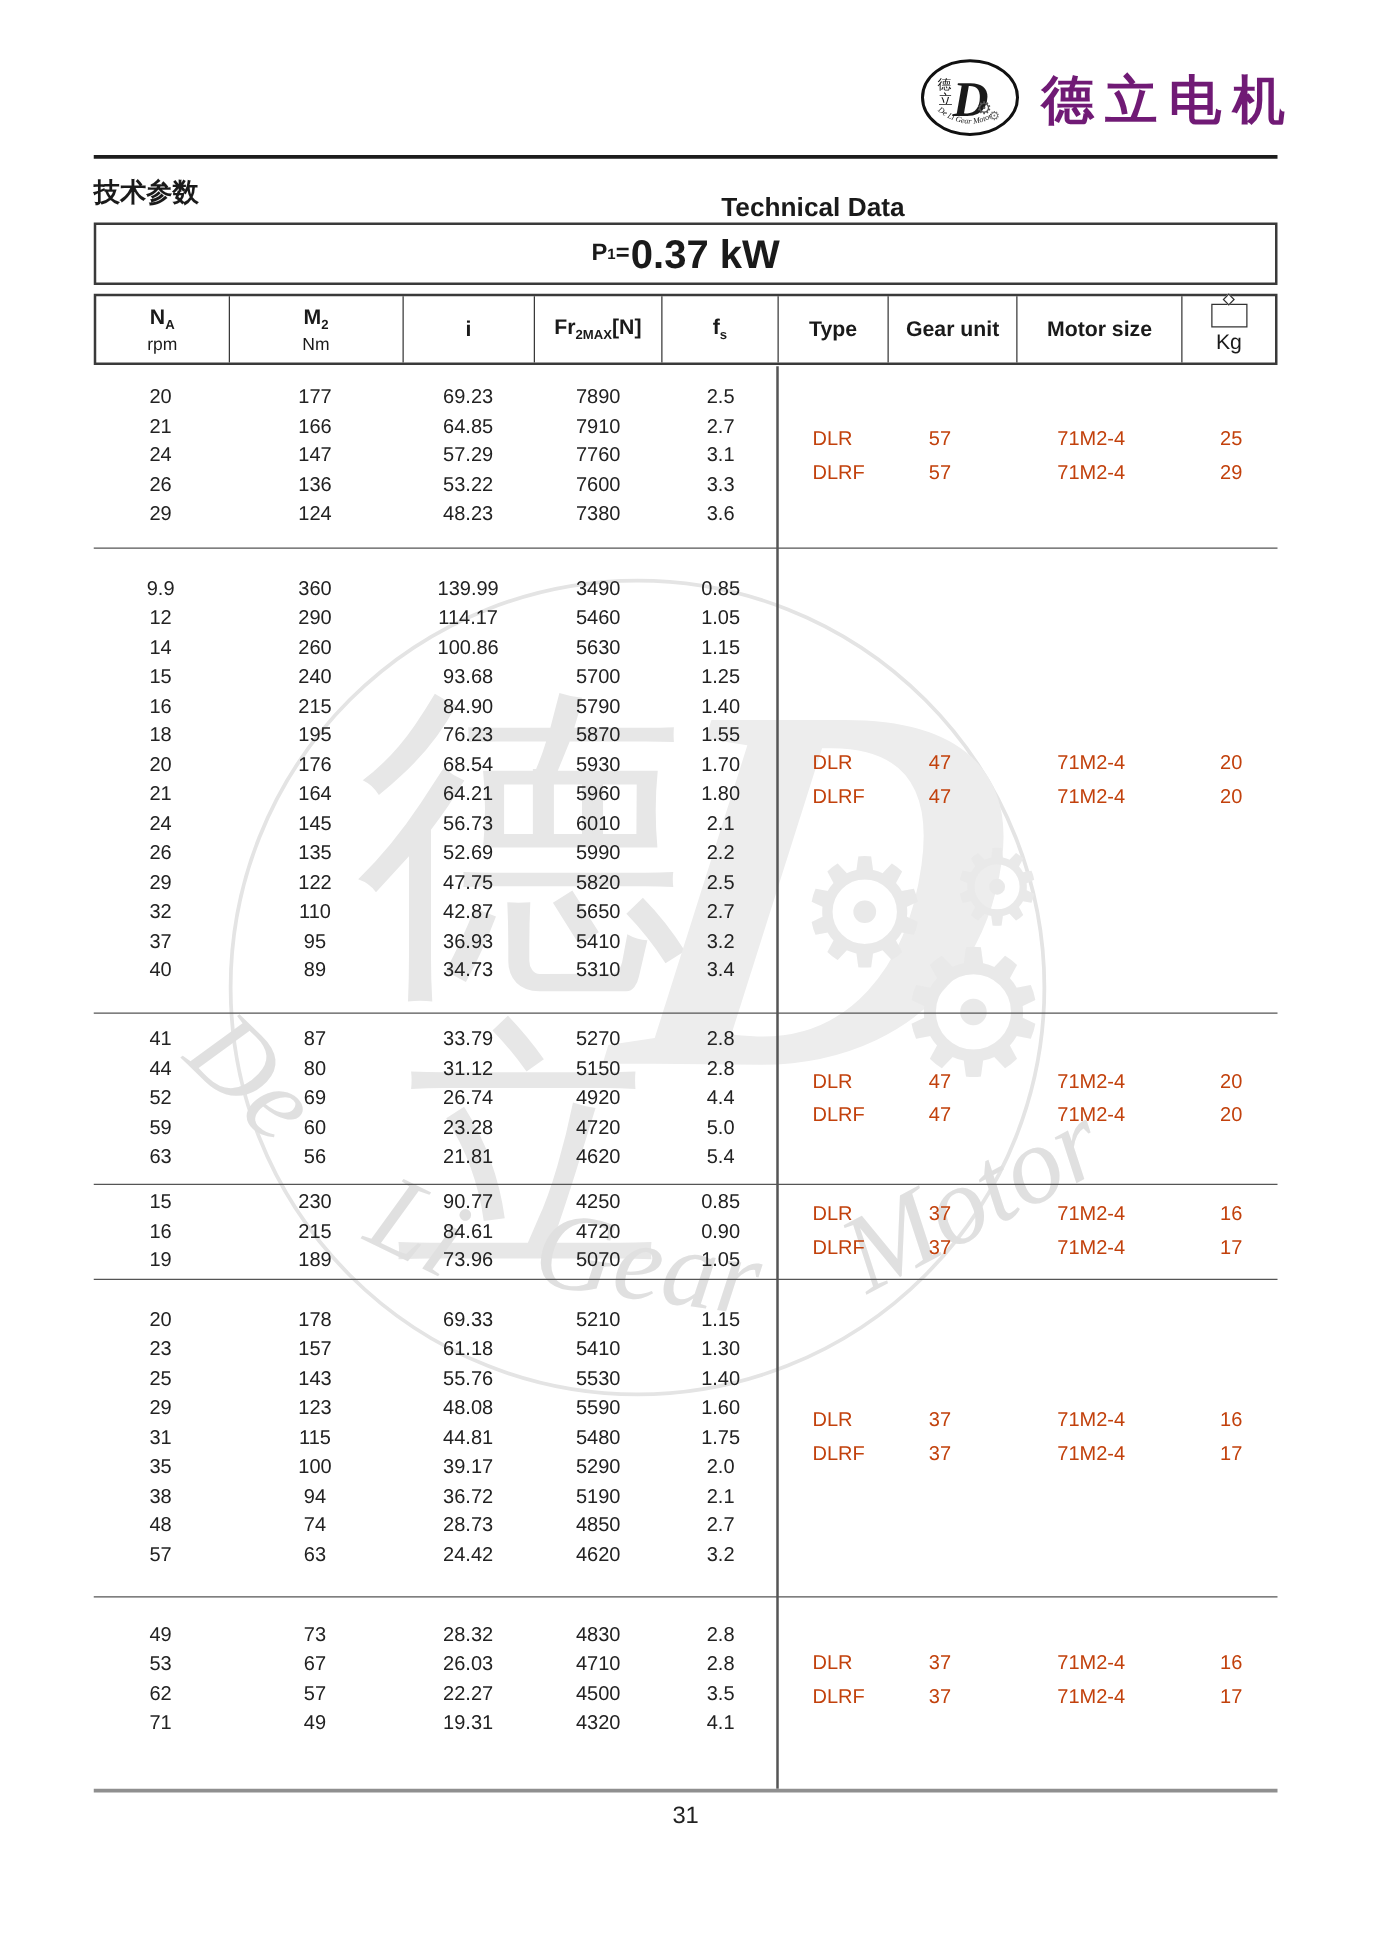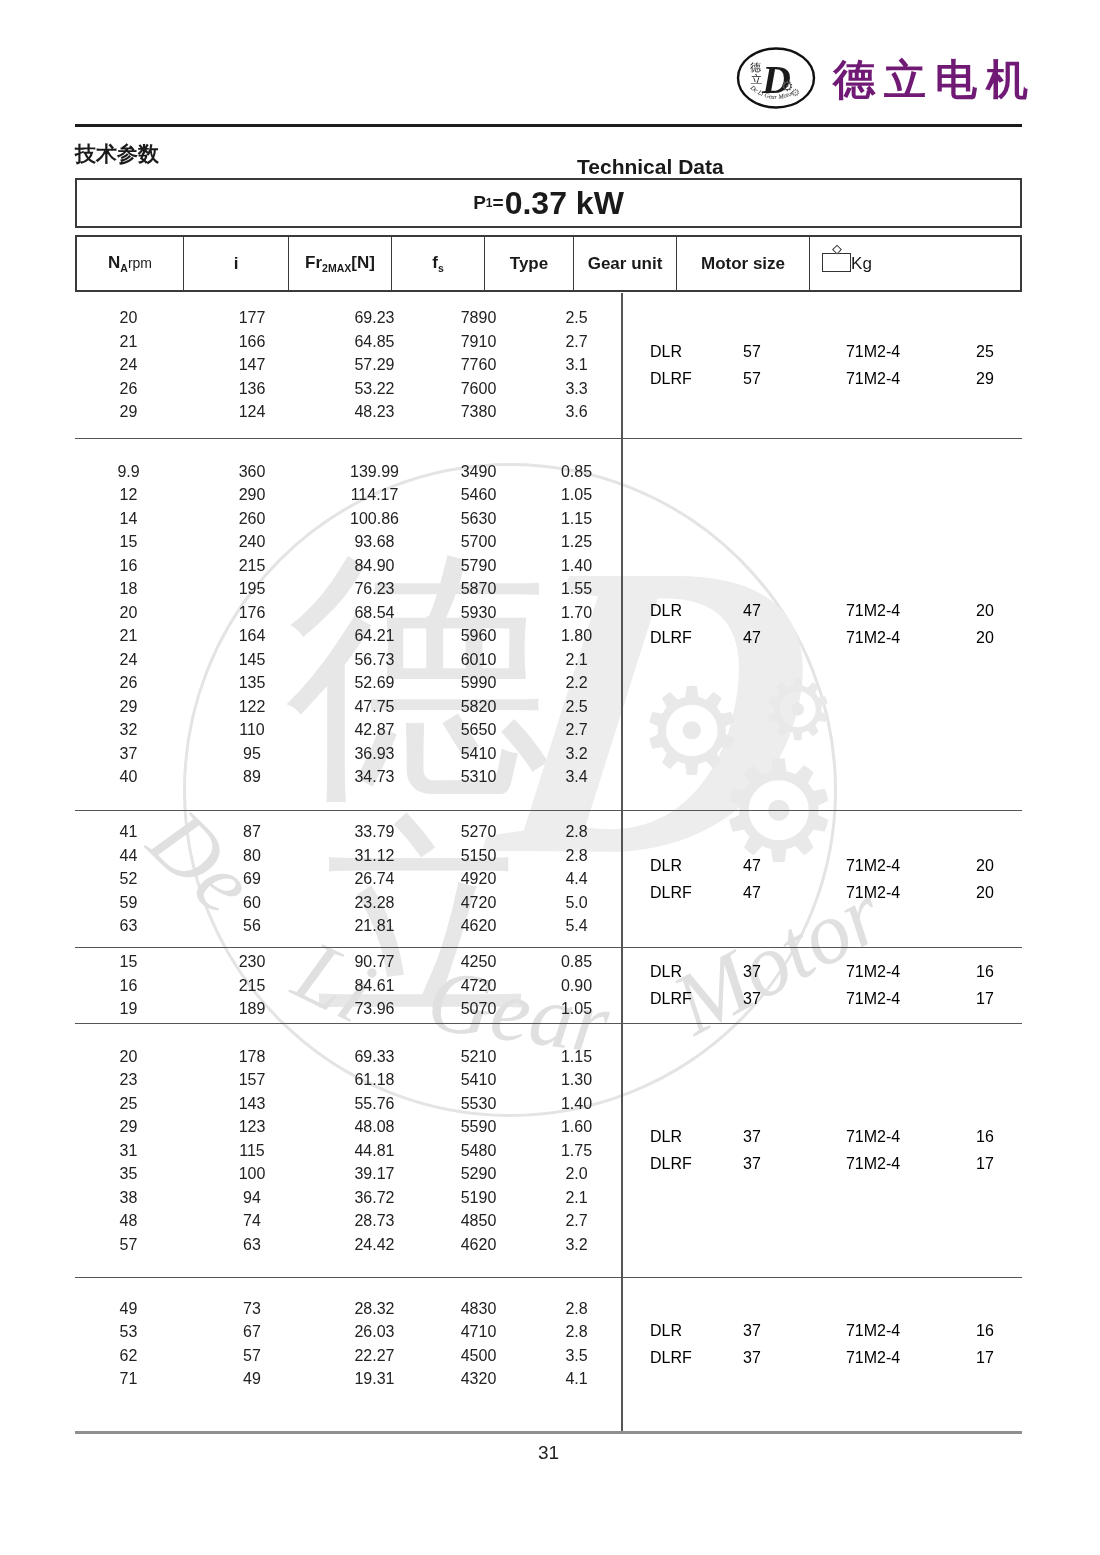--- a/index.html
+++ b/index.html
@@ -32,41 +32,41 @@
   .hdr-en{position:absolute;left:577px;top:155px;font-size:21px;font-weight:bold;}
   
   .title-box{position:absolute;left:75px;top:178px;width:947px;height:50px;border:2px solid #3a3a3a;
              box-sizing:border-box;display:flex;align-items:center;justify-content:center;font-weight:bold;}
   .title-box .p-small{font-size:19px;}
   .title-box sub{font-size:12px;}
   .title-box .p-big{font-size:32px;margin-left:1px;}
   
   .thead{position:absolute;left:75px;top:235px;width:947px;height:57px;border:2px solid #3a3a3a;
          box-sizing:border-box;display:flex;}
-  .th{border-right:1.5px solid #3a3a3a;box-sizing:border-box;display:flex;flex-direction:row;
+  .th{border-right:1.5px solid #3a3a3a;box-sizing:border-box;display:flex;flex-direction:column;
       align-items:center;justify-content:center;font-weight:bold;font-size:17px;line-height:1.15;}
   .th:last-child{border-right:none;}
   .th .unit{font-size:14px;font-weight:normal;}
   .th sub{font-size:10.5px;}
   .th.c0{width:107px;} .th.c1{width:140px;} .th.c2{width:105px;} .th.c3{width:103px;}
   .th.c4{width:93px;}  .th.c5{width:89px;}  .th.c6{width:103px;} .th.c7{width:133px;text-align:center;} .th.c8{width:74px;}
   .weight-icon{width:27px;height:17px;border:1.6px solid #333;position:relative;margin-bottom:2px;}
   .weight-icon::before{content:"";position:absolute;top:-8px;left:50%;width:4.5px;height:4.5px;
                        border:1.2px solid #333;transform:translateX(-50%) rotate(45deg);background:#fff;}
   .th .kg-label{font-weight:normal;font-size:17px;}
   
   #tbody{position:absolute;left:75px;top:0;width:947px;height:100%;}
   .group{position:absolute;left:0;width:947px;box-sizing:border-box;}
   .group.sep{border-top:1.5px solid #555;}
   .rows{width:548px;height:100%;display:flex;flex-direction:column;justify-content:center;}
   .row{display:flex;height:23.5px;align-items:center;font-size:16px;color:#222;}
   .cell{text-align:center;}
   .cell.c0{width:107px;} .cell.c1{width:140px;} .cell.c2{width:105px;} .cell.c3{width:103px;} .cell.c4{width:93px;}
   .right-block{position:absolute;left:575px;top:50%;transform:translateY(-50%);width:368px;}
-  .rline{display:flex;height:27px;align-items:center;font-size:16px;color:#000000;}
+  .rline{display:flex;height:27px;align-items:center;font-size:16px;color:#c2410c;}
   .rcell{box-sizing:border-box;}
   .rcell.type{width:60px;text-align:left;}
   .rcell.gear{width:84px;text-align:center;}
   .rcell.motor{width:158px;text-align:center;}
   .rcell.kg{width:66px;text-align:center;}
   .vdivider{position:absolute;left:621px;top:293px;width:1.5px;height:1138px;background:#555;}
   .bottom-rule{position:absolute;left:75px;top:1431px;width:947px;height:3px;background:#8f8f8f;}
   .page-num{position:absolute;left:75px;top:1442px;width:947px;text-align:center;font-size:19px;color:#222;}
 </style>
 </head>
@@ -115,20 +115,24 @@
         <sub>1</sub>
         <span class="p-small">=</span>
         <span class="p-big">0.37 kW</span>
     </div>
 
     <div class="thead">
       <div class="th c0">
         <div><span>N</span><sub>A</sub></div>
         <div class="unit">rpm</div>
       </div>
+      <div class="th c1">
+        <div><span>M</span><sub>2</sub></div>
+        <div class="unit">Nm</div>
+      </div>
       <div class="th c2">
         <div><span>i</span></div>
       </div>
       <div class="th c3">
         <div><span>Fr</span><sub>2MAX</sub><span>[N]</span></div>
       </div>
       <div class="th c4">
         <div><span>f</span><sub>s</sub></div>
       </div>
       <div class="th c5">

